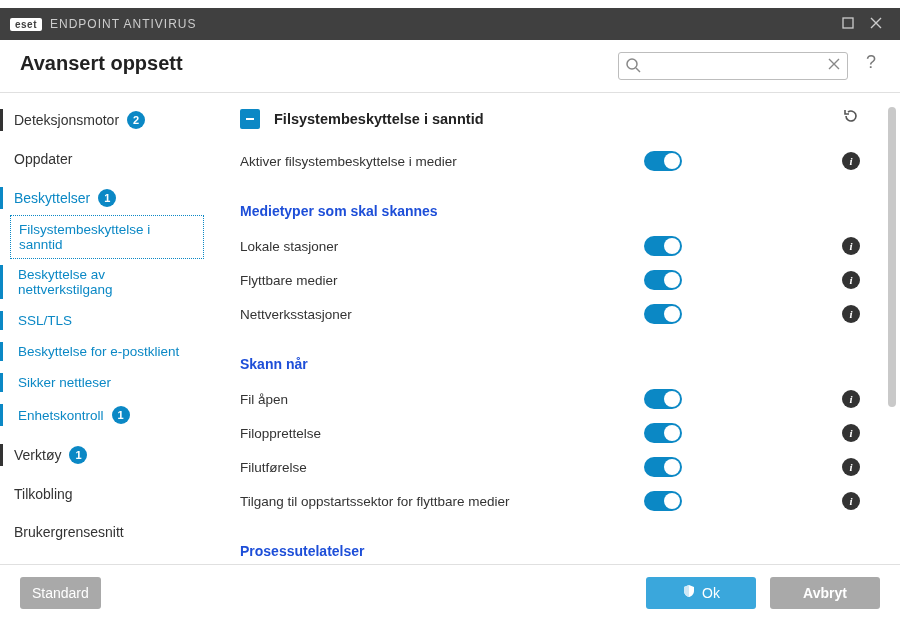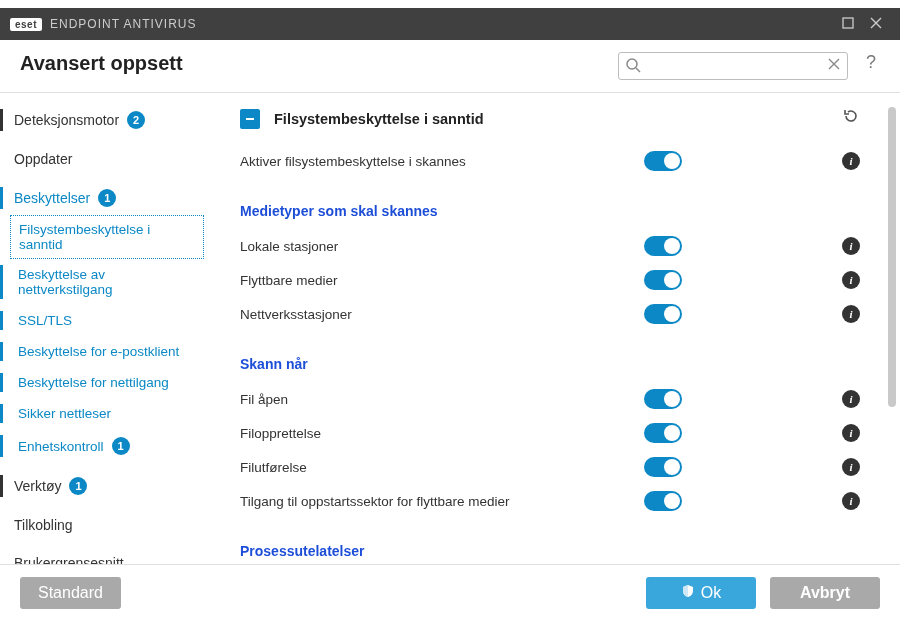--- a/index.html
+++ b/index.html
@@ -52,21 +52,21 @@
   .row .info { width: 18px; height: 18px; border-radius: 50%; background: #333; color: #fff; display: flex; align-items: center; justify-content: center; font-size: 11px; font-weight: bold; font-style: italic; cursor: pointer; font-family: Georgia, serif; }
 
   .subheading { font-size: 14px; font-weight: 600; color: #1d4ed8; margin-top: 25px; margin-bottom: 10px; }
 
   
   .scroll-track { position: absolute; right: 4px; top: 14px; bottom: 0; width: 8px; }
   .scroll-thumb { position: absolute; left: 0; width: 8px; background: #c9c9c9; border-radius: 4px; top: 0; height: 300px; }
 
   
   .footer { position: absolute; left: 0; right: 0; bottom: 0; height: 56px; border-top: 1px solid #e0e0e0; display: flex; align-items: center; padding: 0 20px; background: #fff; }
-  .btn { height: 32px; padding: 0 18px; border-radius: 3px; font-size: 16px; cursor: pointer; display: inline-flex; align-items: center; justify-content: center; border: none; }
+  .btn { height: 32px; padding: 0 12px; border-radius: 3px; font-size: 14px; cursor: pointer; display: inline-flex; align-items: center; justify-content: center; border: none; }
   .btn-default { background: #a9a9a9; color: #fff; }
   .btn-ok { background: #3aa7dc; color: #fff; min-width: 110px; gap: 6px; }
   .btn-cancel { background: #a9a9a9; color: #fff; min-width: 110px; font-weight: bold; }
   .footer .spacer { flex: 1; }
   .footer .gap { width: 14px; }
   .shield { display:inline-block; }
 </style>
 </head>
 <body>
 
@@ -136,24 +136,20 @@
     <div class="side-item sub">
       <span class="side-bar-marker blue"></span>
       <span>SSL/TLS</span>
     </div>
     <div class="side-item sub">
       <span class="side-bar-marker blue"></span>
       <span>Beskyttelse for e-postklient</span>
     </div>
     <div class="side-item sub">
       <span class="side-bar-marker blue"></span>
-      <span>Beskyttelse for nettilgang</span>
-    </div>
-    <div class="side-item sub">
-      <span class="side-bar-marker blue"></span>
       <span>Sikker nettleser</span>
     </div>
     <div class="side-item sub">
       <span class="side-bar-marker blue"></span>
       <span>Enhetskontroll</span>
       <span class="badge">1</span>
     </div>
 
     <div class="side-item top" style="margin-top:6px;">
       <span class="side-bar-marker"></span>
@@ -182,21 +178,21 @@
         <h2>Filsystembeskyttelse i sanntid</h2>
         <span class="revert-btn">
           <svg width="18" height="18" viewBox="0 0 18 18">
               <path d="M4 9 a5 5 0 1 0 2 -4" fill="none" stroke="#555" stroke-width="1.6"></path>
               <path d="M3 3 L3 7 L7 7" fill="none" stroke="#555" stroke-width="1.6"></path>
             </svg>
         </span>
       </div>
 
       <div class="row">
-        <span class="label">Aktiver filsystembeskyttelse i skannes</span>
+        <span class="label">Aktiver filsystembeskyttelse i medier</span>
         <span class="toggle">
             <span class="knob"></span>
           </span>
         <span class="info">i</span>
       </div>
 
       <div class="subheading">Medietyper som skal skannes</div>
 
       <div class="row">
         <span class="label">Lokale stasjoner</span>

